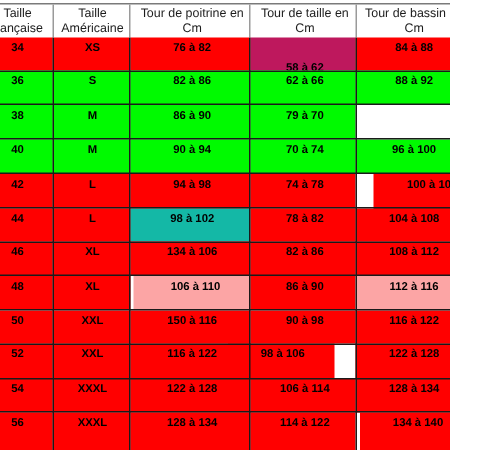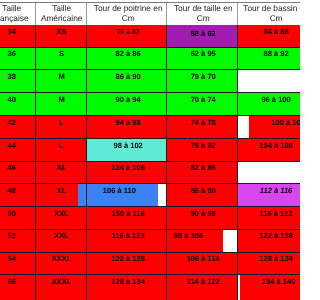--- a/index.html
+++ b/index.html
@@ -61,56 +61,57 @@
     <div class="cell hcell" style="left: 166.7px; top: 2.5px; width: 70.7px; height: 22.8px; background: rgb(255, 255, 255); padding-top: 0.8px; padding-left: 2.4px; text-align: center;">
       <div>Tour de taille en</div>
       <div>Cm</div>
     </div>
     <div class="cell hcell" style="left: 237.4px; top: 2.5px; width: 76.2px; height: 22.8px; background: rgb(255, 255, 255); padding-top: 0.8px; padding-left: 1.2px;">
       <div>Tour de bassin en</div>
       <div>Cm</div>
     </div>
     <div class="cell dcell" style="left: -11.8px; top: 25.3px; width: 47.1px; height: 21.7px; background: rgb(255, 0, 0); padding-top: 2.1px; padding-left: 0px;">34</div>
     <div class="cell dcell" style="left: 35.3px; top: 25.3px; width: 51.5px; height: 21.7px; background: rgb(255, 0, 0); padding-top: 2.1px; padding-left: 1.2px;">XS</div>
-    <div class="cell dcell" style="left: 86.8px; top: 25.3px; width: 79.9px; height: 21.7px; background: rgb(255, 0, 0); padding-top: 2.1px; padding-left: 2.8px; font-family: Liberation Serif, serif;">76 à 82</div>
-    <div class="cell dcell" style="left: 166.7px; top: 25.3px; width: 70.7px; height: 21.7px; background: #a21caf; padding-top: 4px; padding-left: 2.4px;">58 à 62</div>
+    <div class="cell dcell" style="left: 86.8px; top: 25.3px; width: 79.9px; height: 21.7px; background: rgb(255, 0, 0); padding-top: 2.1px; padding-left: 2.8px;">76 à 82</div>
+    <div class="cell dcell" style="left: 166.7px; top: 25.3px; width: 70.7px; height: 21.7px; background: #be185d; padding-top: 15px; padding-left: 2.4px;">58 à 62</div>
     <div class="cell dcell" style="left: 237.4px; top: 25.3px; width: 76.2px; height: 21.7px; background: rgb(255, 0, 0); padding-top: 2.1px; padding-left: 1.2px;">84 à 88</div>
     <div class="cell dcell" style="left: -11.8px; top: 47px; width: 47.1px; height: 22.9px; background: rgb(0, 250, 0); padding-top: 2.1px; padding-left: 0px;">36</div>
     <div class="cell dcell" style="left: 35.3px; top: 47px; width: 51.5px; height: 22.9px; background: rgb(0, 250, 0); padding-top: 2.1px; padding-left: 1.2px;">S</div>
     <div class="cell dcell" style="left: 86.8px; top: 47px; width: 79.9px; height: 22.9px; background: rgb(0, 250, 0); padding-top: 2.1px; padding-left: 2.8px;">82 à 86</div>
-    <div class="cell dcell" style="left: 166.7px; top: 47px; width: 70.7px; height: 22.9px; background: rgb(0, 250, 0); padding-top: 2.1px; padding-left: 2.4px;">62 à 95</div>
+    <div class="cell dcell" style="left: 166.7px; top: 47px; width: 70.7px; height: 22.9px; background: rgb(0, 250, 0); padding-top: 2.1px; padding-left: 2.4px;">62 à 66</div>
     <div class="cell dcell" style="left: 237.4px; top: 47px; width: 76.2px; height: 22.9px; background: rgb(0, 250, 0); padding-top: 2.1px; padding-left: 1.2px;">88 à 92</div>
     <div class="cell dcell" style="left: -11.8px; top: 69.9px; width: 47.1px; height: 23px; background: rgb(0, 250, 0); padding-top: 2.1px; padding-left: 0px;">38</div>
     <div class="cell dcell" style="left: 35.3px; top: 69.9px; width: 51.5px; height: 23px; background: rgb(0, 250, 0); padding-top: 2.1px; padding-left: 1.2px;">M</div>
     <div class="cell dcell" style="left: 86.8px; top: 69.9px; width: 79.9px; height: 23px; background: rgb(0, 250, 0); padding-top: 2.1px; padding-left: 2.8px;">86 à 90</div>
     <div class="cell dcell" style="left: 166.7px; top: 69.9px; width: 70.7px; height: 23px; background: rgb(0, 250, 0); padding-top: 2.1px; padding-left: 2.4px;">79 à 70</div>
     <div class="cell dcell" style="left: -11.8px; top: 92.9px; width: 47.1px; height: 23px; background: rgb(0, 250, 0); padding-top: 2.1px; padding-left: 0px;">40</div>
     <div class="cell dcell" style="left: 35.3px; top: 92.9px; width: 51.5px; height: 23px; background: rgb(0, 250, 0); padding-top: 2.1px; padding-left: 1.2px;">M</div>
     <div class="cell dcell" style="left: 86.8px; top: 92.9px; width: 79.9px; height: 23px; background: rgb(0, 250, 0); padding-top: 2.1px; padding-left: 2.8px;">90 à 94</div>
     <div class="cell dcell" style="left: 166.7px; top: 92.9px; width: 70.7px; height: 23px; background: rgb(0, 250, 0); padding-top: 2.1px; padding-left: 2.4px;">70 à 74</div>
     <div class="cell dcell" style="left: 237.4px; top: 92.9px; width: 76.2px; height: 23px; background: rgb(0, 250, 0); padding-top: 2.1px; padding-left: 1.2px;">96 à 100</div>
     <div class="cell dcell" style="left: -11.8px; top: 115.9px; width: 47.1px; height: 22.9px; background: rgb(255, 0, 0); padding-top: 2.1px; padding-left: 0px;">42</div>
     <div class="cell dcell" style="left: 35.3px; top: 115.9px; width: 51.5px; height: 22.9px; background: rgb(255, 0, 0); padding-top: 2.1px; padding-left: 1.2px;">L</div>
     <div class="cell dcell" style="left: 86.8px; top: 115.9px; width: 79.9px; height: 22.9px; background: rgb(255, 0, 0); padding-top: 2.1px; padding-left: 2.8px;">94 à 98</div>
     <div class="cell dcell" style="left: 166.7px; top: 115.9px; width: 70.7px; height: 22.9px; background: rgb(255, 0, 0); padding-top: 2.1px; padding-left: 2.4px;">74 à 78</div>
     <div class="cell dcell" style="left: 237.4px; top: 115.9px; width: 76.2px; height: 40px; background: rgb(255, 0, 0); padding-top: 2.1px; padding-left: 1.2px; margin-left: 12px;">100 à 104</div>
     <div class="cell dcell" style="left: -11.8px; top: 138.8px; width: 47.1px; height: 22.5px; background: rgb(255, 0, 0); padding-top: 2.1px; padding-left: 0px;">44</div>
     <div class="cell dcell" style="left: 35.3px; top: 138.8px; width: 51.5px; height: 22.5px; background: rgb(255, 0, 0); padding-top: 2.1px; padding-left: 1.2px;">L</div>
-    <div class="cell dcell" style="left: 86.8px; top: 138.8px; width: 79.9px; height: 22.5px; background: #5eead4; padding-top: 2.1px; padding-left: 2.8px;">98 à 102</div>
+    <div class="cell dcell" style="left: 86.8px; top: 138.8px; width: 79.9px; height: 22.5px; background: #14b8a6; padding-top: 2.1px; padding-left: 2.8px;">98 à 102</div>
     <div class="cell dcell" style="left: 166.7px; top: 138.8px; width: 70.7px; height: 22.5px; background: rgb(255, 0, 0); padding-top: 2.1px; padding-left: 2.4px;">78 à 82</div>
     <div class="cell dcell" style="left: 237.4px; top: 138.8px; width: 76.2px; height: 22.5px; background: rgb(255, 0, 0); padding-top: 2.1px; padding-left: 1.2px;">104 à 108</div>
     <div class="cell dcell" style="left: -11.8px; top: 161.3px; width: 47.1px; height: 22.6px; background: rgb(255, 0, 0); padding-top: 2.1px; padding-left: 0px;">46</div>
     <div class="cell dcell" style="left: 35.3px; top: 161.3px; width: 51.5px; height: 22.6px; background: rgb(255, 0, 0); padding-top: 2.1px; padding-left: 1.2px;">XL</div>
     <div class="cell dcell" style="left: 86.8px; top: 161.3px; width: 79.9px; height: 22.6px; background: rgb(255, 0, 0); padding-top: 2.1px; padding-left: 2.8px;">134 à 106</div>
     <div class="cell dcell" style="left: 166.7px; top: 161.3px; width: 70.7px; height: 22.6px; background: rgb(255, 0, 0); padding-top: 2.1px; padding-left: 2.4px;">82 à 86</div>
+    <div class="cell dcell" style="left: 237.4px; top: 161.3px; width: 76.2px; height: 22.6px; background: rgb(255, 0, 0); padding-top: 2.1px; padding-left: 1.2px;">108 à 112</div>
     <div class="cell dcell" style="left: -11.8px; top: 183.9px; width: 47.1px; height: 22.6px; background: rgb(255, 0, 0); padding-top: 2.1px; padding-left: 0px;">48</div>
     <div class="cell dcell" style="left: 35.3px; top: 183.9px; width: 51.5px; height: 22.6px; background: rgb(255, 0, 0); padding-top: 2.1px; padding-left: 1.2px;">XL</div>
-    <div class="cell dcell" style="left: 78px; top: 183.9px; width: 79.9px; height: 22.6px; background: #3b82f6; padding-top: 2.1px; padding-left: 2.8px;">106 à 110</div>
+    <div class="cell dcell" style="left: 89px; top: 183.9px; width: 79.9px; height: 22.6px; background: #fca5a5; padding-top: 2.1px; padding-left: 2.8px;">106 à 110</div>
     <div class="cell dcell" style="left: 166.7px; top: 183.9px; width: 70.7px; height: 22.6px; background: rgb(255, 0, 0); padding-top: 2.1px; padding-left: 2.4px;">86 à 90</div>
-    <div class="cell dcell" style="left: 237.4px; top: 183.9px; width: 76.2px; height: 22.6px; background: #d946ef; padding-top: 2.1px; padding-left: 1.2px; font-style: italic;">112 à 116</div>
+    <div class="cell dcell" style="left: 237.4px; top: 183.9px; width: 76.2px; height: 22.6px; background: #fca5a5; padding-top: 2.1px; padding-left: 1.2px;">112 à 116</div>
     <div class="cell dcell" style="left: -11.8px; top: 206.5px; width: 47.1px; height: 22.8px; background: rgb(255, 0, 0); padding-top: 2.1px; padding-left: 0px;">50</div>
     <div class="cell dcell" style="left: 35.3px; top: 206.5px; width: 51.5px; height: 22.8px; background: rgb(255, 0, 0); padding-top: 2.1px; padding-left: 1.2px;">XXL</div>
     <div class="cell dcell" style="left: 86.8px; top: 206.5px; width: 79.9px; height: 22.8px; background: rgb(255, 0, 0); padding-top: 2.1px; padding-left: 2.8px;">150 à 116</div>
     <div class="cell dcell" style="left: 166.7px; top: 206.5px; width: 70.7px; height: 22.8px; background: rgb(255, 0, 0); padding-top: 2.1px; padding-left: 2.4px;">90 à 98</div>
     <div class="cell dcell" style="left: 237.4px; top: 206.5px; width: 76.2px; height: 22.8px; background: rgb(255, 0, 0); padding-top: 2.1px; padding-left: 1.2px;">116 à 122</div>
     <div class="cell dcell" style="left: -11.8px; top: 229.3px; width: 47.1px; height: 22.7px; background: rgb(255, 0, 0); padding-top: 2.1px; padding-left: 0px;">52</div>
     <div class="cell dcell" style="left: 35.3px; top: 229.3px; width: 51.5px; height: 22.7px; background: rgb(255, 0, 0); padding-top: 2.1px; padding-left: 1.2px;">XXL</div>
     <div class="cell dcell" style="left: 86.8px; top: 229.3px; width: 79.9px; height: 22.7px; background: rgb(255, 0, 0); padding-top: 2.1px; padding-left: 2.8px;">116 à 122</div>
     <div class="cell dcell" style="left: 152px; top: 229.3px; width: 70.7px; height: 22.7px; background: rgb(255, 0, 0); padding-top: 2.1px; padding-left: 2.4px;">98 à 106</div>
     <div class="cell dcell" style="left: 237.4px; top: 229.3px; width: 76.2px; height: 22.7px; background: rgb(255, 0, 0); padding-top: 2.1px; padding-left: 1.2px;">122 à 128</div>

